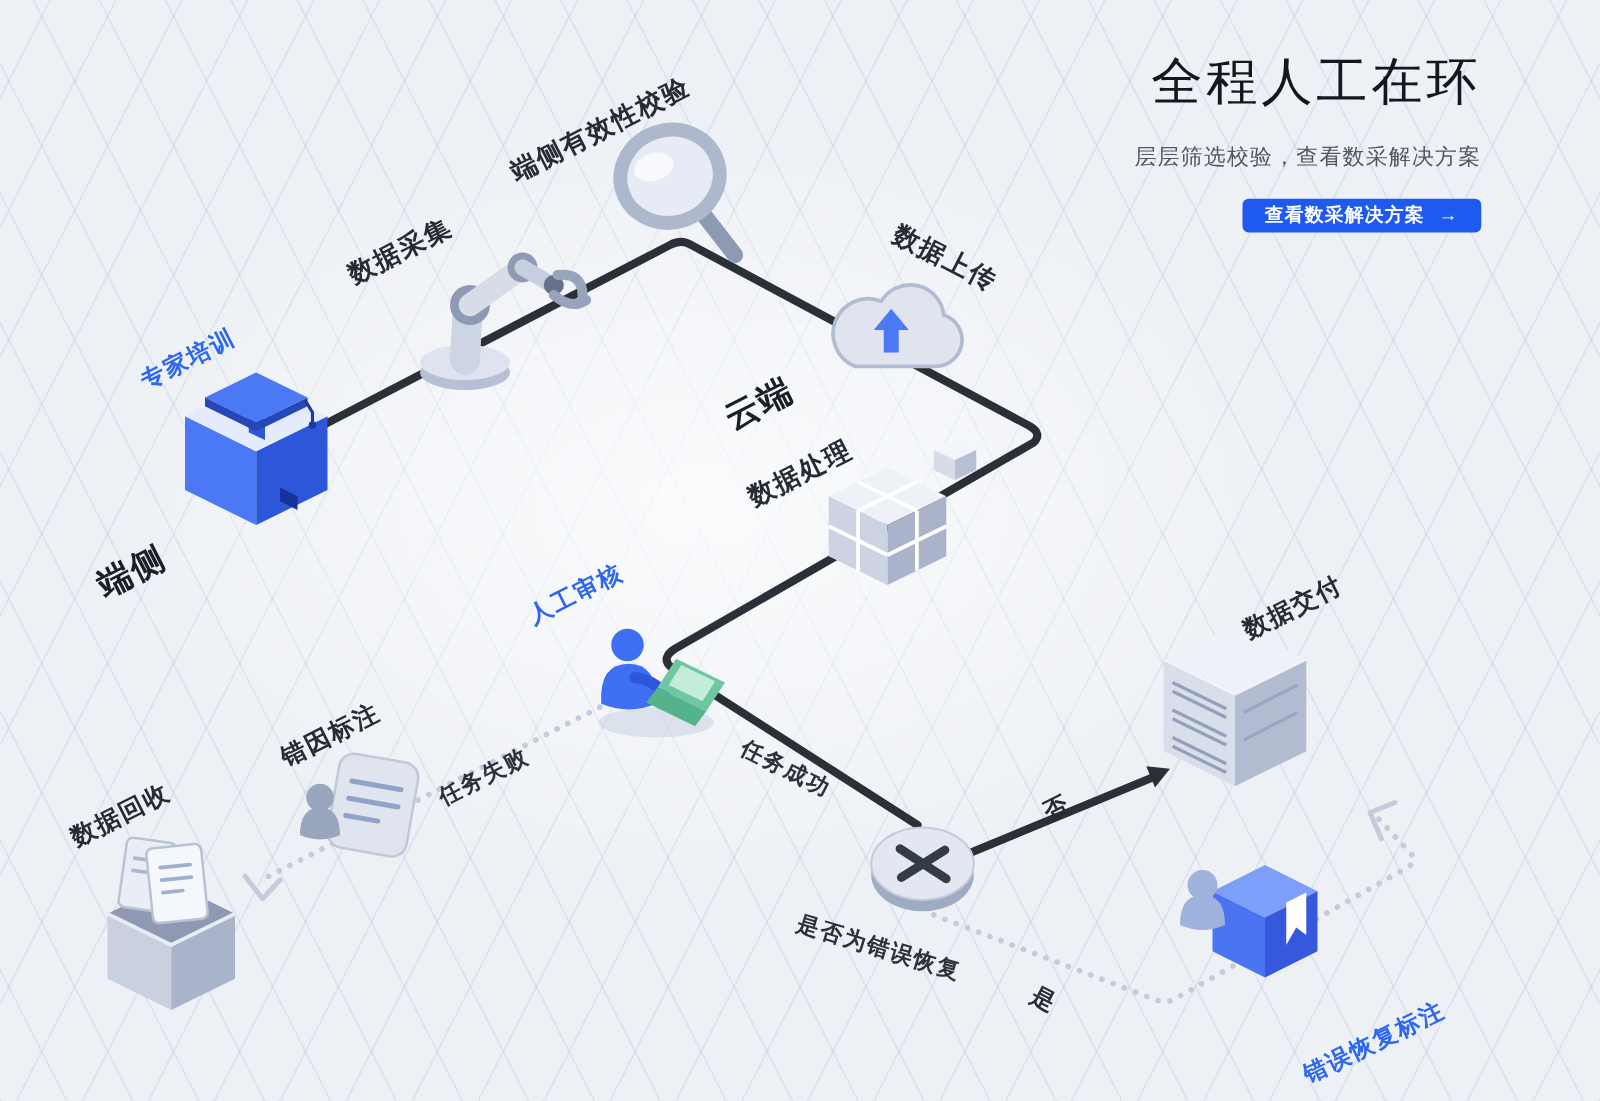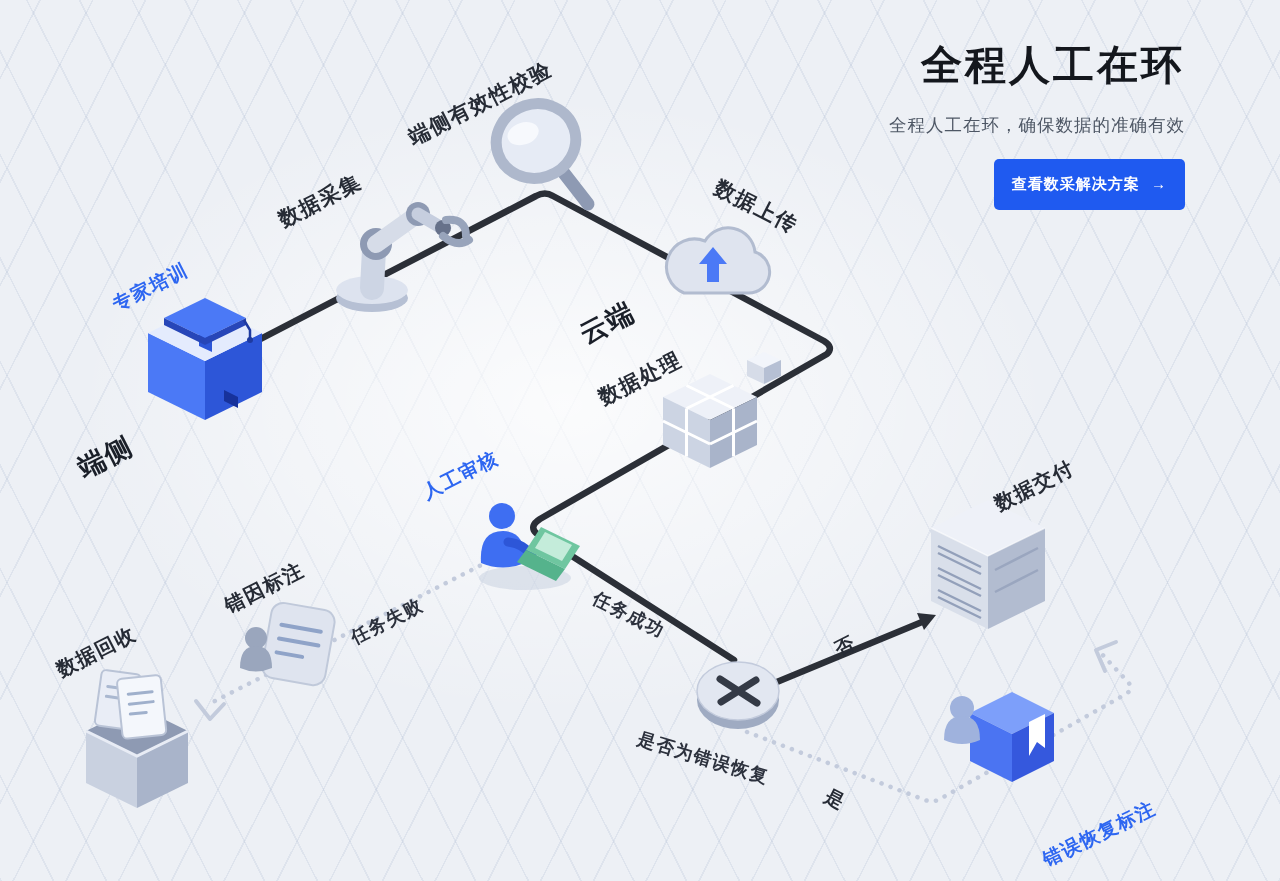--- a/index.html
+++ b/index.html
@@ -14,26 +14,26 @@
   }
   svg.diagram{position:absolute;left:0;top:0;}
   .lbl{
     position:absolute;white-space:nowrap;color:#262b35;font-weight:700;
     letter-spacing:1.5px;transform-origin:0 50%;
   }
   .lbl.blue{color:#2d66f1;}
   .lbl.zone{font-weight:800;color:#1a1f29;}
   .lbl.thin{font-weight:600;color:#2c313d;}
   .panel{position:absolute;top:38px;right:95px;width:500px;text-align:right;}
-  .panel h1{margin:0;font-size:41px;font-weight:700;color:#14171d;letter-spacing:3px;}
+  .panel h1{margin:0;font-size:41px;font-weight:400;color:#14171d;letter-spacing:3px;}
   .panel .sub{margin:20px 0 0 0;font-size:17.5px;color:#4e5765;letter-spacing:1px;}
   .panel .pitch{margin:46px 0 0 0;font-size:17px;color:#59616f;line-height:1.6;letter-spacing:0.5px;}
   .panel .cta{
     margin-top:22px;display:inline-block;background:#1f5af0;color:#ffffff;
-    font-size:15px;font-weight:600;letter-spacing:1px;padding:16px 18px;
+    font-size:15px;font-weight:600;letter-spacing:1px;padding:4px 18px;
     border-radius:5px;cursor:pointer;text-decoration:none;
   }
   .panel .cta .arrow{margin-left:6px;}
 </style>
 </head>
 <body>
 
 <div class="stage">
 
   <svg class="diagram" viewBox="0 0 1280 881" width="1280" height="881">
@@ -170,20 +170,20 @@
   <div class="lbl" style="left:58px;top:658px;font-size:20px;transform:rotate(-27deg);">数据回收</div>
   <div class="lbl thin" style="left:594px;top:585px;font-size:18px;transform:rotate(27deg);">任务成功</div>
   <div class="lbl thin" style="left:638px;top:726px;font-size:18px;transform:rotate(17deg);">是否为错误恢复</div>
   <div class="lbl" style="left:836px;top:638px;font-size:19px;transform:rotate(-27deg);">否</div>
   <div class="lbl" style="left:826px;top:782px;font-size:19px;transform:rotate(27deg);">是</div>
   <div class="lbl" style="left:996px;top:492px;font-size:20px;transform:rotate(-27deg);">数据交付</div>
   <div class="lbl blue" style="left:1044px;top:848px;font-size:19px;transform:rotate(-26deg);">错误恢复标注</div>
 
   <div class="panel">
     <h1>全程人工在环</h1>
-    <p class="sub">全程人工在环，确保数据的准确有效</p>
+    <p class="sub">层层筛选校验，查看数采解决方案</p>
     <a class="cta">
       <span>查看数采解决方案</span>
       <span class="arrow">→</span>
     </a>
   </div>
 
 </div>
 
 </body></html>

